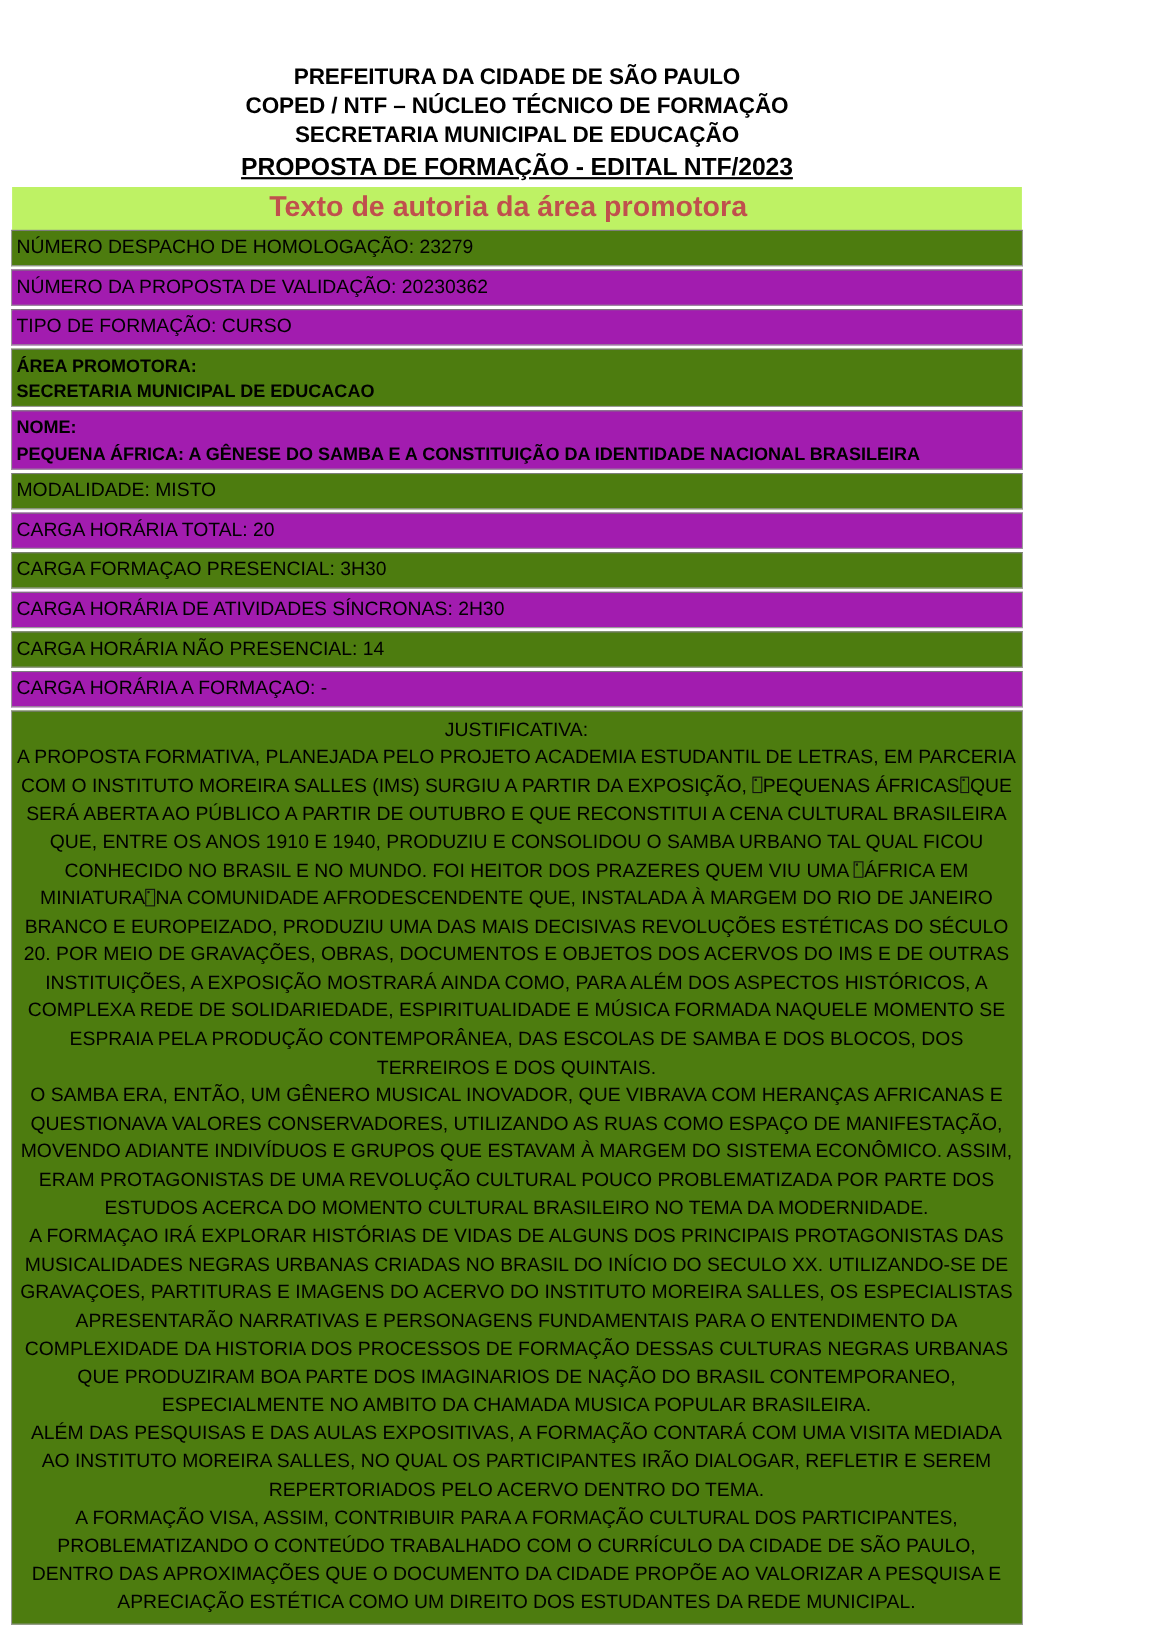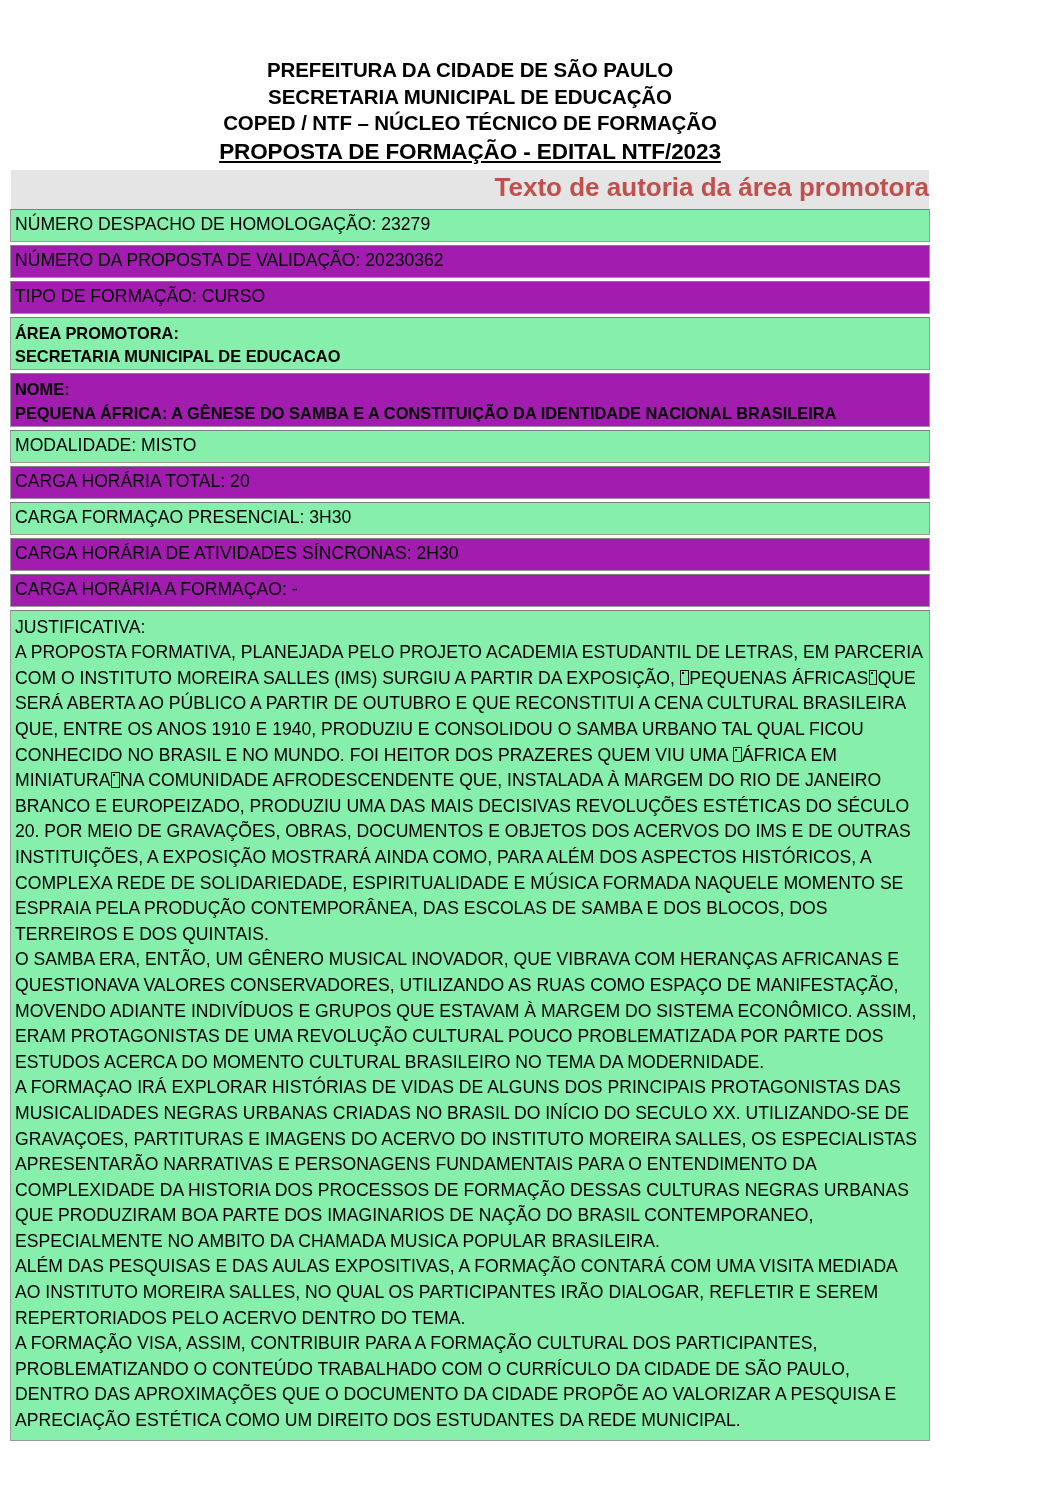--- a/index.html
+++ b/index.html
@@ -36,44 +36,44 @@
     line-height: 1.30;
     white-space: nowrap;
   }
   .hline-1, .hline-2, .hline-3 { font-size: 20.5px; }
   .hline-4 { font-size: 22.5px; text-decoration: underline; }
 
   
   .title-band {
     margin: 4px auto 0 auto;
     width: 918px;
-    background: #e5e5e5;
-    text-align: right;
-    padding: 3px 0 6px 0;
+    background: #bef264;
+    text-align: center;
+    padding: 3px 16px 6px 0;
     box-sizing: border-box;
   }
   .title-band .title-text {
     color: #c0504d;
     font-size: 26px;
     font-weight: bold;
     line-height: 1.15;
   }
 
   
   .table-wrap {
     width: 920px;
     margin: 0 auto;
     padding-top: 0;
   }
 
   .row {
     box-sizing: border-box;
     border: 1px solid #9a9a9a;
     border-top-color: #7d7d7d;
-    background: #86efac;
+    background: #4d7c0f;
     margin-bottom: 3px;
     padding: 3px 4px 4px 4px;
     font-size: 17.6px;
     line-height: 1.36;
     color: #000000;
   }
   .row.shaded {
     background: #a21caf;
   }
   .row.bold {
@@ -89,21 +89,21 @@
 
   
   .row.block {
     white-space: normal;
     padding: 4px 5px 6px 4px;
     font-size: 17.6px;
     line-height: 1.455;
   }
   .row.block .para {
     margin: 0;
-    text-align: left;
+    text-align: center;
   }
   .row.block .label-line { margin: 0; }
 
   
   .tofu {
     display: inline-block;
     width: 0.50em;
     height: 0.86em;
     border: 1px solid #111;
     box-sizing: border-box;
@@ -119,22 +119,22 @@
     background: #111;
   }
 </style>
 </head>
 <body>
 
 <div class="page">
 
   <div class="doc-header">
     <div class="hline hline-1">PREFEITURA DA CIDADE DE SÃO PAULO</div>
+    <div class="hline hline-3">COPED / NTF – NÚCLEO TÉCNICO DE FORMAÇÃO</div>
     <div class="hline hline-2">SECRETARIA MUNICIPAL DE EDUCAÇÃO</div>
-    <div class="hline hline-3">COPED / NTF – NÚCLEO TÉCNICO DE FORMAÇÃO</div>
     <div class="hline hline-4">PROPOSTA DE FORMAÇÃO - EDITAL NTF/2023</div>
   </div>
 
   <div class="title-band">
     <div class="title-text">Texto de autoria da área promotora</div>
   </div>
 
   <div class="table-wrap">
 
     <div class="row">
@@ -169,20 +169,23 @@
     </div>
 
     <div class="row">
       <div class="line">CARGA FORMAÇAO PRESENCIAL: 3H30</div>
     </div>
 
     <div class="row shaded">
       <div class="line">CARGA HORÁRIA DE ATIVIDADES SÍNCRONAS: 2H30</div>
     </div>
 
+    <div class="row">
+      <div class="line">CARGA HORÁRIA NÃO PRESENCIAL: 14</div>
+    </div>
 
     <div class="row shaded">
       <div class="line">CARGA HORÁRIA A FORMAÇAO:  -</div>
     </div>
 
     <div class="row block">
       <p class="para label-line">JUSTIFICATIVA:</p>
       <p class="para"><span>A PROPOSTA FORMATIVA, PLANEJADA PELO PROJETO ACADEMIA ESTUDANTIL DE LETRAS, EM PARCERIA COM O INSTITUTO MOREIRA SALLES (IMS) SURGIU A PARTIR DA EXPOSIÇÃO, </span><span class="tofu"></span><span>PEQUENAS ÁFRICAS</span><span class="tofu"></span><span>QUE SERÁ ABERTA AO PÚBLICO A PARTIR DE OUTUBRO E QUE RECONSTITUI A CENA CULTURAL BRASILEIRA QUE, ENTRE OS ANOS 1910 E 1940, PRODUZIU E CONSOLIDOU O SAMBA URBANO TAL QUAL FICOU CONHECIDO NO BRASIL E NO MUNDO. FOI HEITOR DOS PRAZERES QUEM VIU UMA </span><span class="tofu"></span><span>ÁFRICA EM MINIATURA</span><span class="tofu"></span><span>NA COMUNIDADE AFRODESCENDENTE QUE, INSTALADA À MARGEM DO RIO DE JANEIRO BRANCO E EUROPEIZADO, PRODUZIU UMA DAS MAIS DECISIVAS REVOLUÇÕES ESTÉTICAS DO SÉCULO 20. POR MEIO DE GRAVAÇÕES, OBRAS, DOCUMENTOS E OBJETOS DOS ACERVOS DO IMS E DE OUTRAS INSTITUIÇÕES, A EXPOSIÇÃO MOSTRARÁ AINDA COMO, PARA ALÉM DOS ASPECTOS HISTÓRICOS, A COMPLEXA REDE DE SOLIDARIEDADE, ESPIRITUALIDADE E MÚSICA FORMADA NAQUELE MOMENTO SE ESPRAIA PELA PRODUÇÃO CONTEMPORÂNEA, DAS ESCOLAS DE SAMBA E DOS BLOCOS, DOS TERREIROS E DOS QUINTAIS.</span></p>
       <p class="para">O SAMBA ERA, ENTÃO, UM GÊNERO MUSICAL INOVADOR, QUE VIBRAVA COM HERANÇAS AFRICANAS E QUESTIONAVA VALORES CONSERVADORES, UTILIZANDO AS RUAS COMO ESPAÇO DE MANIFESTAÇÃO, MOVENDO ADIANTE INDIVÍDUOS E GRUPOS QUE ESTAVAM À MARGEM DO SISTEMA ECONÔMICO. ASSIM, ERAM PROTAGONISTAS DE UMA REVOLUÇÃO CULTURAL POUCO PROBLEMATIZADA POR PARTE DOS ESTUDOS ACERCA DO MOMENTO CULTURAL BRASILEIRO NO TEMA DA MODERNIDADE.</p>
       <p class="para">A FORMAÇAO IRÁ EXPLORAR HISTÓRIAS DE VIDAS DE ALGUNS DOS PRINCIPAIS PROTAGONISTAS DAS MUSICALIDADES NEGRAS URBANAS CRIADAS NO BRASIL DO INÍCIO DO SECULO XX. UTILIZANDO-SE DE GRAVAÇOES, PARTITURAS E IMAGENS DO ACERVO DO INSTITUTO MOREIRA SALLES, OS ESPECIALISTAS APRESENTARÃO NARRATIVAS E PERSONAGENS FUNDAMENTAIS PARA O ENTENDIMENTO DA COMPLEXIDADE DA HISTORIA DOS PROCESSOS DE FORMAÇÃO DESSAS CULTURAS NEGRAS URBANAS QUE PRODUZIRAM BOA PARTE DOS IMAGINARIOS DE NAÇÃO DO BRASIL CONTEMPORANEO, ESPECIALMENTE NO AMBITO DA CHAMADA MUSICA POPULAR BRASILEIRA.</p>

